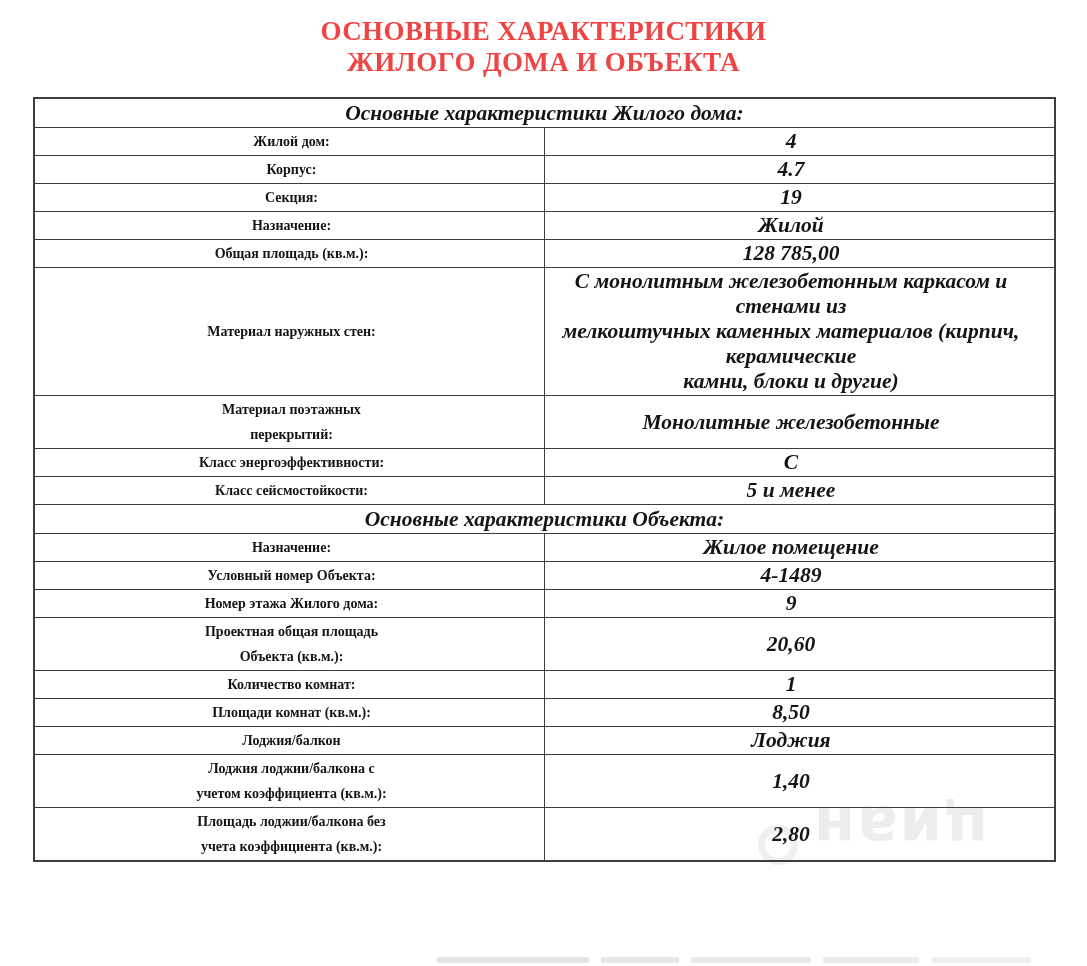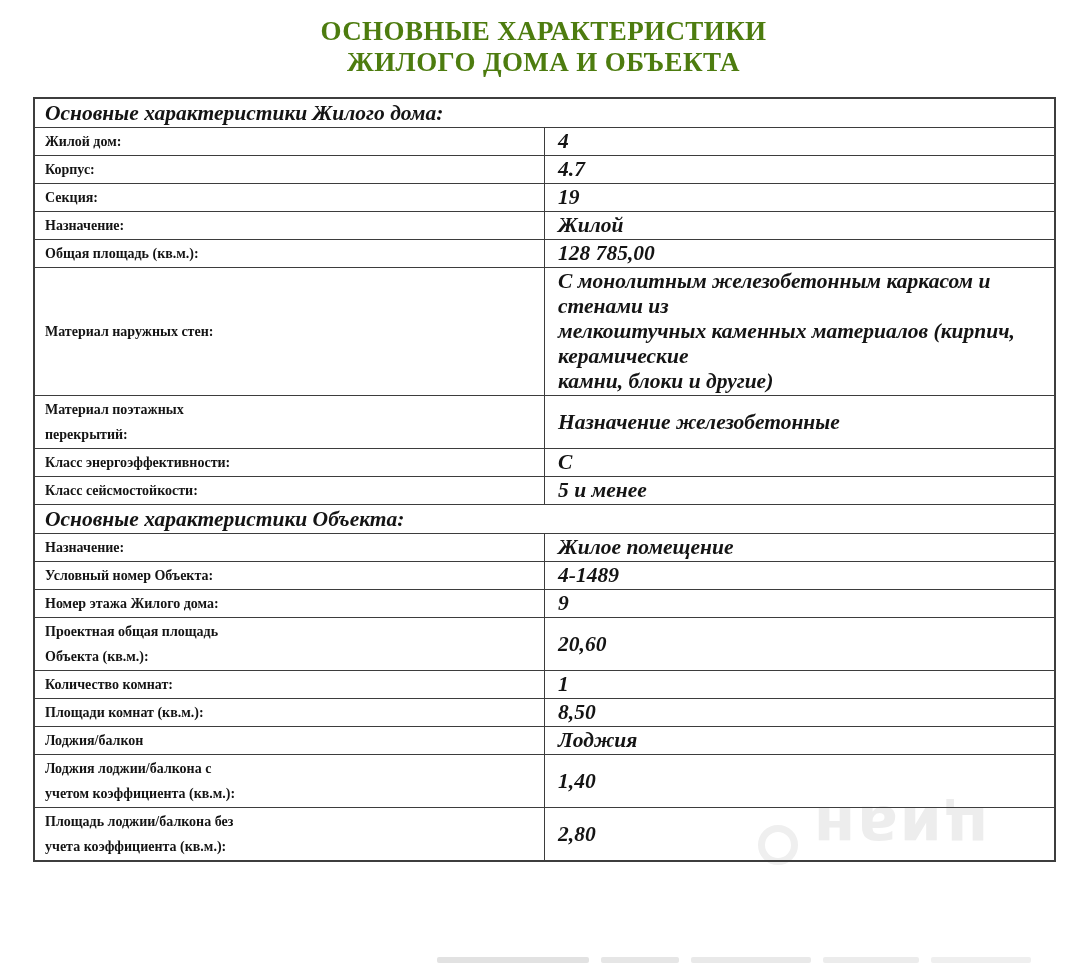--- a/index.html
+++ b/index.html
@@ -18,21 +18,21 @@
   .doc-title {
     position: absolute;
     top: 16px;
     left: 0;
     width: 1087px;
     text-align: center;
     font-weight: bold;
     font-size: 27px;
     line-height: 31px;
     letter-spacing: 0.4px;
-    color: #4d7c0f;
+    color: #ef4444;
   }
   
   .watermark {
     position: absolute;
     left: 748px;
     top: 782px;
     width: 250px;
     height: 86px;
     transform: rotate(180deg);
     font-family: "DejaVu Sans", sans-serif;
@@ -64,20 +64,21 @@
     border: 2px solid #3d3d3d;
     background: transparent;
     z-index: 2;
   }
   table.char-table td {
     border: 1px solid #3d3d3d;
     vertical-align: middle;
     white-space: pre-line;
     background: transparent;
     overflow: hidden;
+    text-align: center;
   }
   td.label-cell {
     width: 313px;
     font-weight: bold;
     font-size: 14px;
     line-height: 25px;
     padding: 1px 6px 1px 10px;
   }
   td.value-cell {
     font-weight: bold;
@@ -153,21 +154,21 @@
       </tr>
       <tr>
         <td class="label-cell">Материал наружных стен:</td>
         <td class="value-cell">С монолитным железобетонным каркасом и стенами из
 мелкоштучных каменных материалов (кирпич, керамические
 камни, блоки и другие)</td>
       </tr>
       <tr>
         <td class="label-cell">Материал поэтажных
 перекрытий:</td>
-        <td class="value-cell">Назначение железобетонные</td>
+        <td class="value-cell">Монолитные железобетонные</td>
       </tr>
       <tr>
         <td class="label-cell">Класс энергоэффективности:</td>
         <td class="value-cell">С</td>
       </tr>
       <tr>
         <td class="label-cell">Класс сейсмостойкости:</td>
         <td class="value-cell">5 и менее</td>
       </tr>
       <tr>

